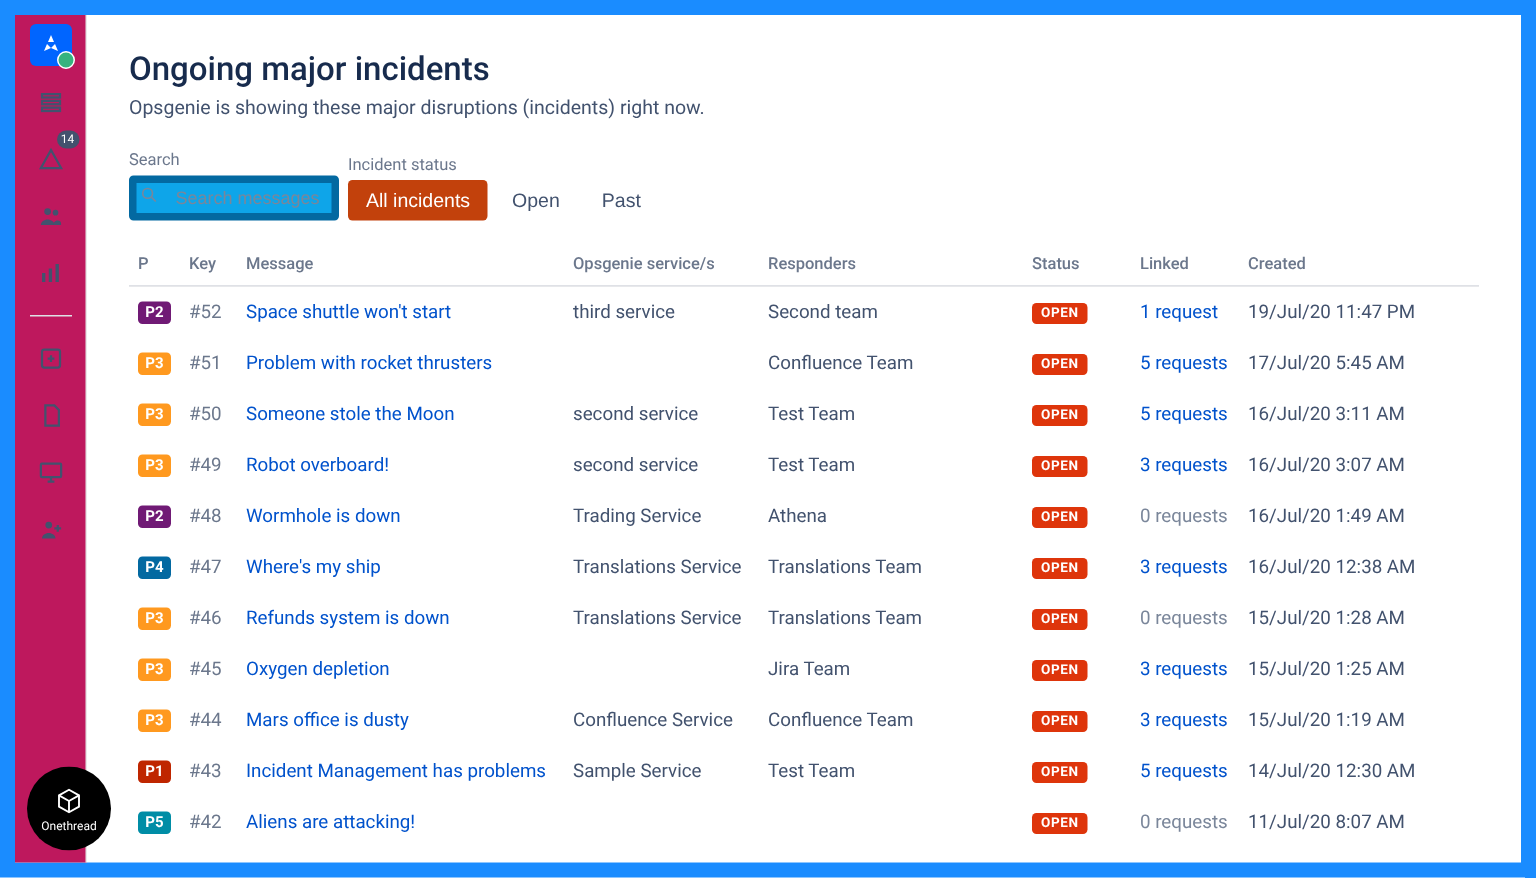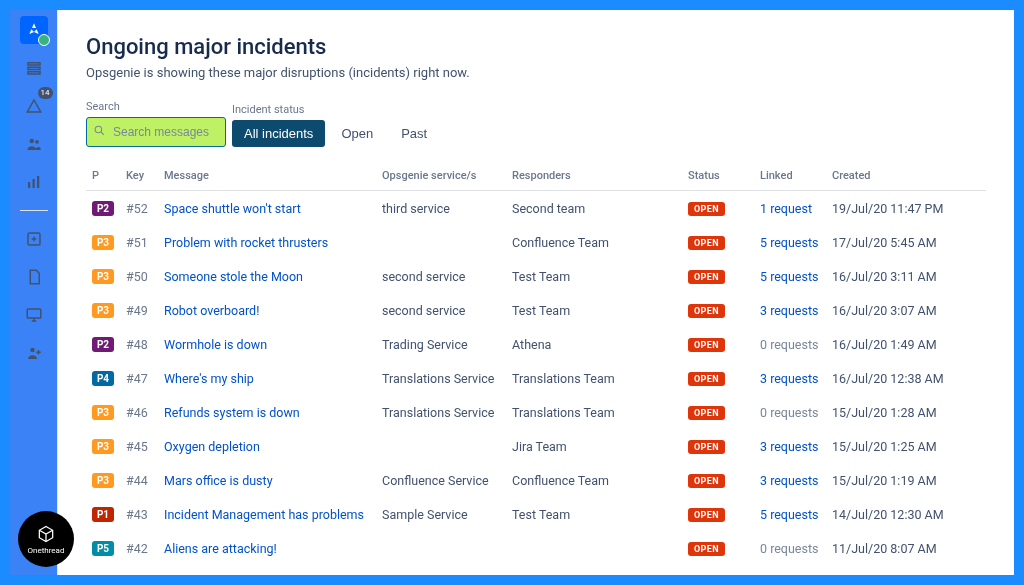--- a/index.html
+++ b/index.html
@@ -12,21 +12,21 @@
       color: #172b4d;
     }
     .app-frame {
       background: #fff;
       width: 100%;
       height: 100%;
       display: flex;
     }
     .sidebar {
       width: 48px;
-      background: #3b82f6;
+      background: #be185d;
       border-right: 1px solid #e8e8e8;
       display: flex;
       flex-direction: column;
       align-items: center;
       padding-top: 6px;
       gap: 10px;
     }
     .sidebar-icon {
       width: 28px;
       height: 28px;
@@ -111,26 +111,26 @@
       font-size: 11px;
       color: #6b778c;
     }
     .search-wrap {
       position: relative;
       width: 140px;
     }
     .search-input {
       width: 100%;
       height: 30px;
-      border: 1px solid #0369a1;
+      border: 5px solid #0369a1;
       border-radius: 3px;
       padding: 0 8px 0 26px;
       font-size: 12px;
       color: #172b4d;
-      background: #bef264;
+      background: #0ea5e9;
     }
     .search-input::placeholder { color: #7a869a; }
     .search-icon-pos {
       position: absolute;
       left: 7px;
       top: 50%;
       transform: translateY(-50%);
       color: #7a869a;
     }
     .tabs {
@@ -141,21 +141,21 @@
     .tab {
       padding: 6px 12px;
       border-radius: 3px;
       font-size: 13px;
       color: #42526e;
       cursor: pointer;
       background: transparent;
       border: none;
     }
     .tab.active {
-      background: #0c4a6e;
+      background: #c2410c;
       color: #fff;
     }
     table {
       width: 100%;
       border-collapse: collapse;
     }
     th {
       font-size: 11px;
       font-weight: 500;
       color: #6b778c;

